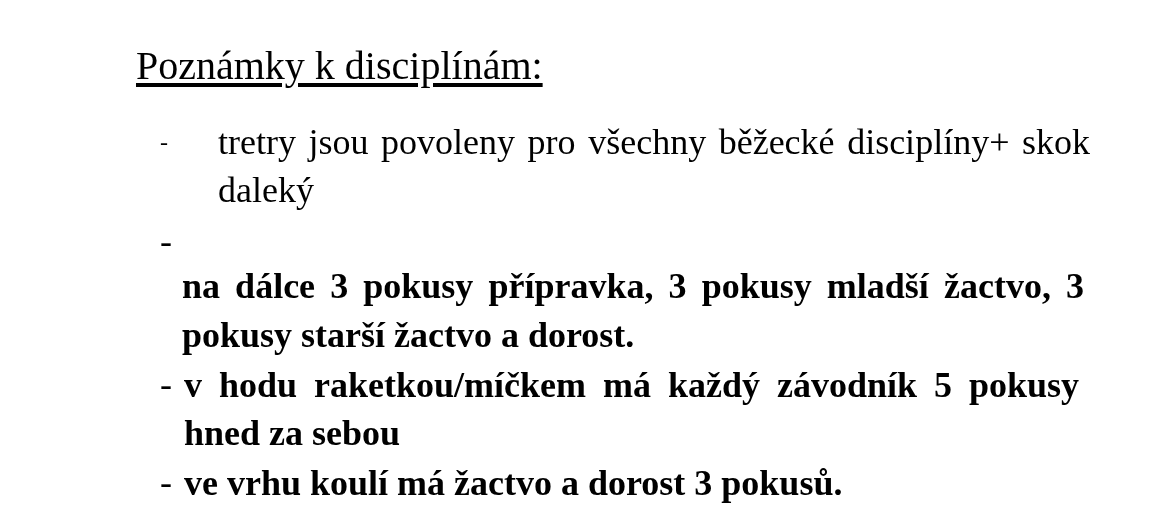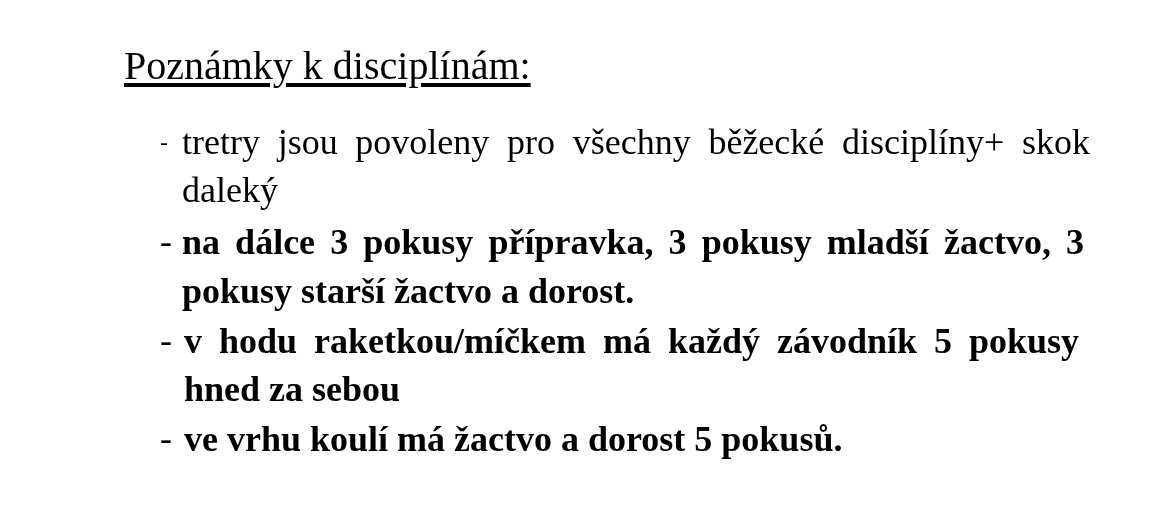--- a/index.html
+++ b/index.html
@@ -15,21 +15,21 @@
     overflow: hidden;
   }
   .slide {
     position: relative;
     width: 1169px;
     height: 511px;
     box-sizing: border-box;
   }
   .slide-title {
     position: absolute;
-    left: 124px;
+    left: 136px;
     top: 44px;
     font-size: 40px;
     line-height: 1.1;
     text-decoration: underline;
     text-underline-offset: 4px;
     white-space: nowrap;
   }
   .bullets {
     position: absolute;
     left: 160px;
@@ -60,22 +60,22 @@
     font-weight: normal;
     text-align: justify;
     text-align-last: left;
     width: 912px;
   }
   .b-bold .btext {
     font-weight: bold;
     text-align: justify;
     text-align-last: left;
   }
-  .b1 .btext { width: 912px; }
-  .b2 .btext { width: 902px; }
+  .b1 .btext { width: 912px; margin-left: 36px; }
+  .b2 .btext { width: 902px; margin-top: 44px; }
   .b3 .btext { width: 895px; padding-left: 2px; }
   .b4 .btext { width: 860px; padding-left: 2px; }
   .b3, .b4 { margin-top: 2px; }
   .b2 { margin-top: 4px; }
 </style>
 </head>
 <body>
 
 <div class="slide">
 
@@ -93,17 +93,17 @@
       <span class="btext">na dálce 3 pokusy přípravka, 3 pokusy mladší žactvo, 3 pokusy starší žactvo a dorost.</span>
     </div>
 
     <div class="bullet b-bold b3">
       <span class="marker">-</span>
       <span class="btext">v hodu raketkou/míčkem má každý závodník 5 pokusy hned za sebou</span>
     </div>
 
     <div class="bullet b-bold b4">
       <span class="marker">-</span>
-      <span class="btext">ve vrhu koulí má žactvo a dorost 5 pokusů.</span>
+      <span class="btext">ve vrhu koulí má žactvo a dorost 3 pokusů.</span>
     </div>
 
   </div>
 </div>
 
 </body></html>

